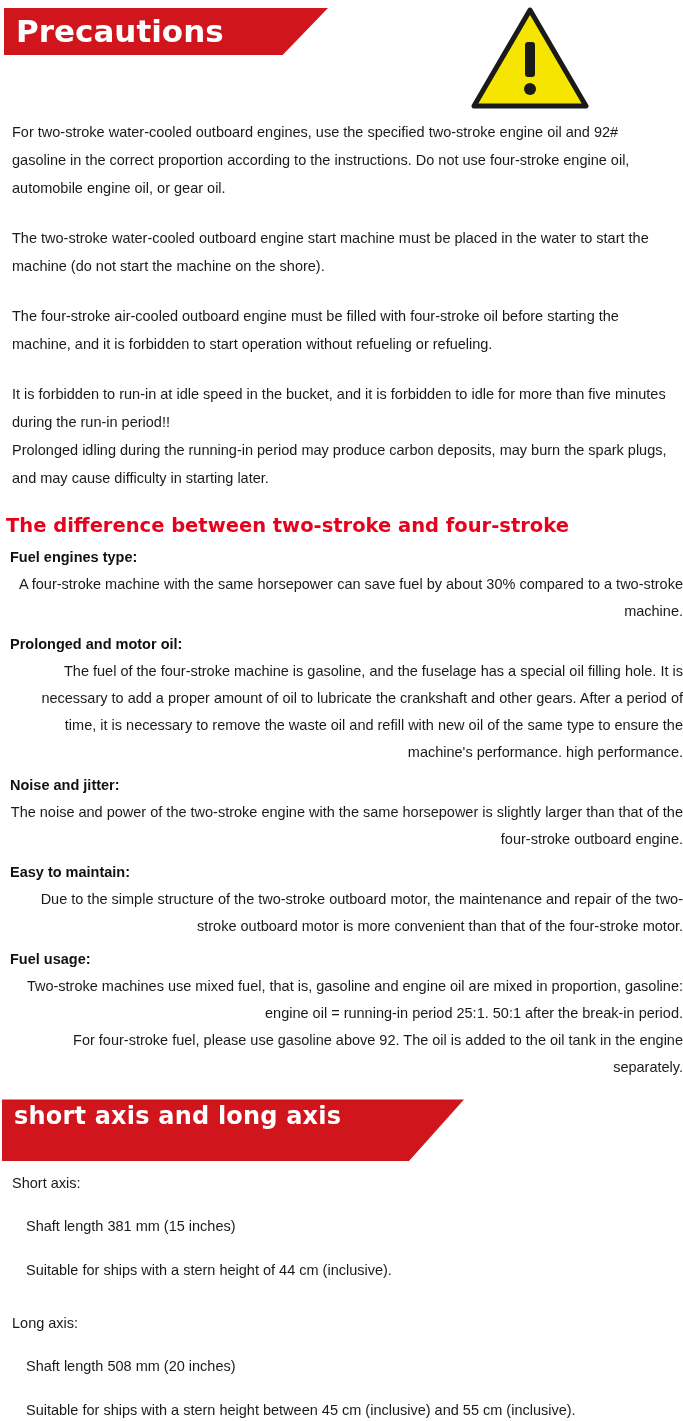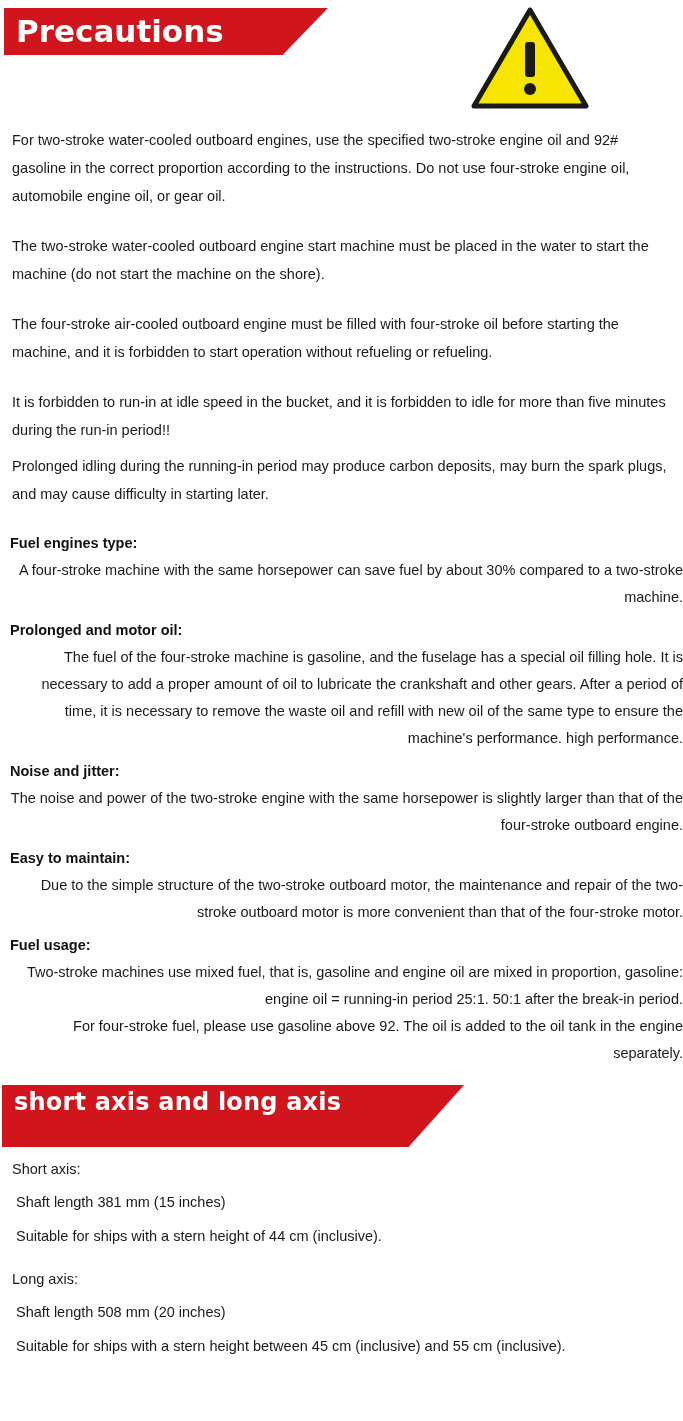--- a/index.html
+++ b/index.html
@@ -53,21 +53,21 @@
     top: 4px;
     width: 120px;
     height: 108px;
   }
 
   
   .content {
     padding: 0 10px 0 12px;
   }
   p.para {
-    margin: 8px 0 22px 0;
+    margin: 0 0 22px 0;
     font-size: 14.5px;
     line-height: 28px;
     color: #1a1a1a;
   }
   p.para.tight {
     margin-bottom: 0;
   }
 
   
   .red-heading {
@@ -126,21 +126,21 @@
   }
   .axis-head {
     font-size: 14.5px;
     font-weight: normal;
     margin: 4px 0 1px 0;
     line-height: 28px;
   }
   .axis-line {
     font-size: 14.5px;
     line-height: 30px;
-    margin: 4px;
+    margin: 14px;
   }
   .spacer-6 { height: 6px; }
 </style>
 </head>
 <body>
 
 <div class="page">
 
   <div class="banner-row">
     <div class="banner">
@@ -157,20 +157,21 @@
 
   <div class="content">
     <p class="para">For two-stroke water-cooled outboard engines, use the specified two-stroke engine oil and 92# gasoline in the correct proportion according to the instructions. Do not use four-stroke engine oil, automobile engine oil, or gear oil.</p>
     <p class="para">The two-stroke water-cooled outboard engine start machine must be placed in the water to start the machine (do not start the machine on the shore).</p>
     <p class="para">The four-stroke air-cooled outboard engine must be filled with four-stroke oil before starting the machine, and it is forbidden to start operation without refueling or refueling.</p>
     <p class="para tight">It is forbidden to run-in at idle speed in the bucket, and it is forbidden to idle for more than five minutes during the run-in period!!</p>
     <p class="para">Prolonged idling during the running-in period may produce carbon deposits, may burn the spark plugs, and may cause difficulty in starting later.</p>
   </div>
 
   <div>
+    <div class="red-heading">The difference between two-stroke and four-stroke</div>
 
     <div>
       <div class="sub-heading">Fuel engines type:</div>
       <div class="body-line">A four-stroke machine with the same horsepower can save fuel by about 30% compared to a two-stroke machine.</div>
     </div>
 
     <div>
       <div class="sub-heading">Prolonged and motor oil:</div>
       <div class="body-line">The fuel of the four-stroke machine is gasoline, and the fuselage has a special oil filling hole. It is necessary to add a proper amount of oil to lubricate the crankshaft and other gears. After a period of time, it is necessary to remove the waste oil and refill with new oil of the same type to ensure the machine's performance. high performance.</div>
     </div>

